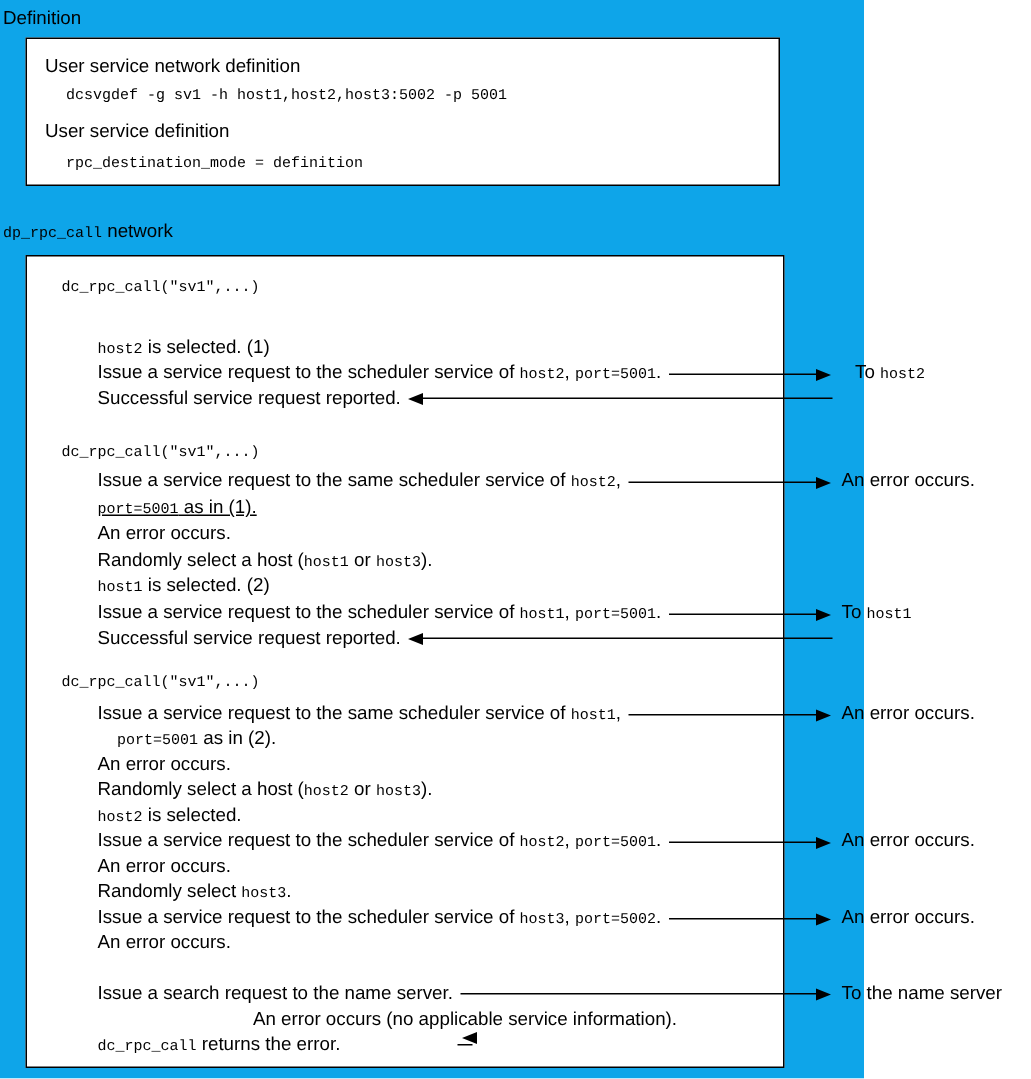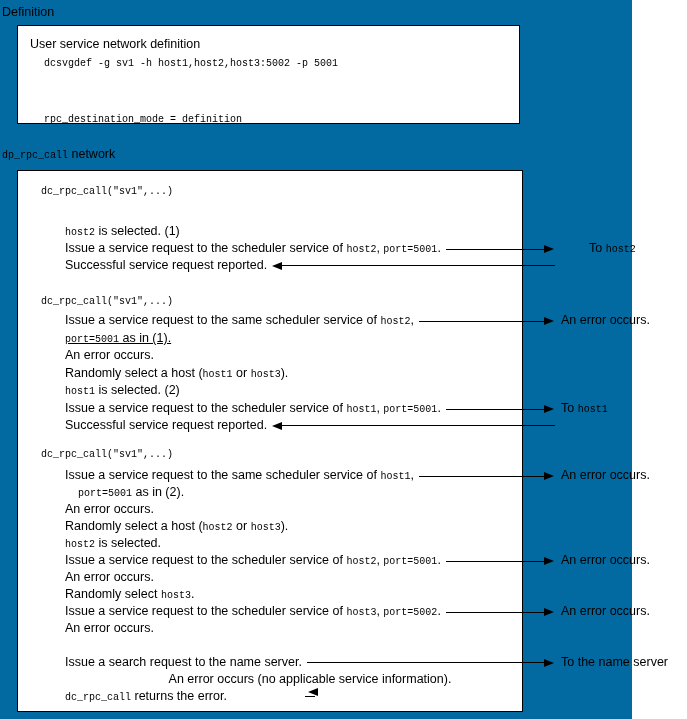--- a/index.html
+++ b/index.html
@@ -1,20 +1,20 @@
 <!DOCTYPE html>
 <html><head>
 <meta charset="utf-8">
 <style>
   html, body { margin: 0; padding: 0; background: #ffffff; }
   #diagram {
     position: relative;
-    width: 632px;
+    width: 576px;
     height: 719px;
-    background: #0369a1;
+    background: #0ea5e9;
     color: #000000;
     font-family: "Liberation Sans", sans-serif;
     font-size: 12.5px;
   }
   .box {
     position: absolute;
     border: 1px solid #000000;
     background: #ffffff;
     box-sizing: border-box;
   }
@@ -61,37 +61,38 @@
 </head>
 <body>
 
 <div id="diagram">
 
   <div class="line" style="left:2px; top:4px;"><span class="s">Definition</span></div>
 
   <div class="box" style="left:17px; top:25px; width:503px; height:99px;"></div>
   <div class="line" style="left:30px; top:36px;"><span class="s">User service network definition</span></div>
   <div class="line" style="left:44px; top:54px;"><span class="m">dcsvgdef -g sv1 -h host1,host2,host3:5002 -p 5001</span></div>
-  <div class="line" style="left:44px; top:110px;"><span class="m">rpc_destination_mode = definition</span></div>
+  <div class="line" style="left:30px; top:79px;"><span class="s">User service definition</span></div>
+  <div class="line" style="left:44px; top:99px;"><span class="m">rpc_destination_mode = definition</span></div>
 
   <div class="line" style="left:2px; top:146px;"><span class="m">dp_rpc_call</span><span class="s"> network</span></div>
 
   <div class="box" style="left:17px; top:170px; width:506px; height:542px;"></div>
 
   <div class="line" style="left:41px; top:182px;"><span class="m">dc_rpc_call("sv1",...)</span></div>
 
 
   <div class="line" style="left:65px; top:223px;"><span class="m">host2</span><span class="s"> is selected. (1)</span></div>
 
   <div class="line arrow-row" style="left:65px; top:240px; width:489px;">
     <span class="txt"><span class="s">Issue a service request to the scheduler service of </span><span class="m">host2</span><span class="s">, </span><span class="m">port=5001</span><span class="s">.</span></span>
     <span class="aline"></span>
     <span class="ahead-r"></span>
   </div>
-  <div class="line lbl" style="left:589px; top:240px;"><span class="s">To </span><span class="m">host2</span></div>
+  <div class="line lbl" style="left:570px; top:240px;"><span class="s">To </span><span class="m">host2</span></div>
 
   <div class="line arrow-row" style="left:65px; top:257px; width:490px;">
     <span class="txt"><span class="s">Successful service request reported.</span></span>
     <span class="ahead-l"></span>
     <span class="aline"></span>
   </div>
 
   <div class="line" style="left:41px; top:292px;"><span class="m">dc_rpc_call("sv1",...)</span></div>
 
   <div class="line arrow-row" style="left:65px; top:312px; width:489px;">

